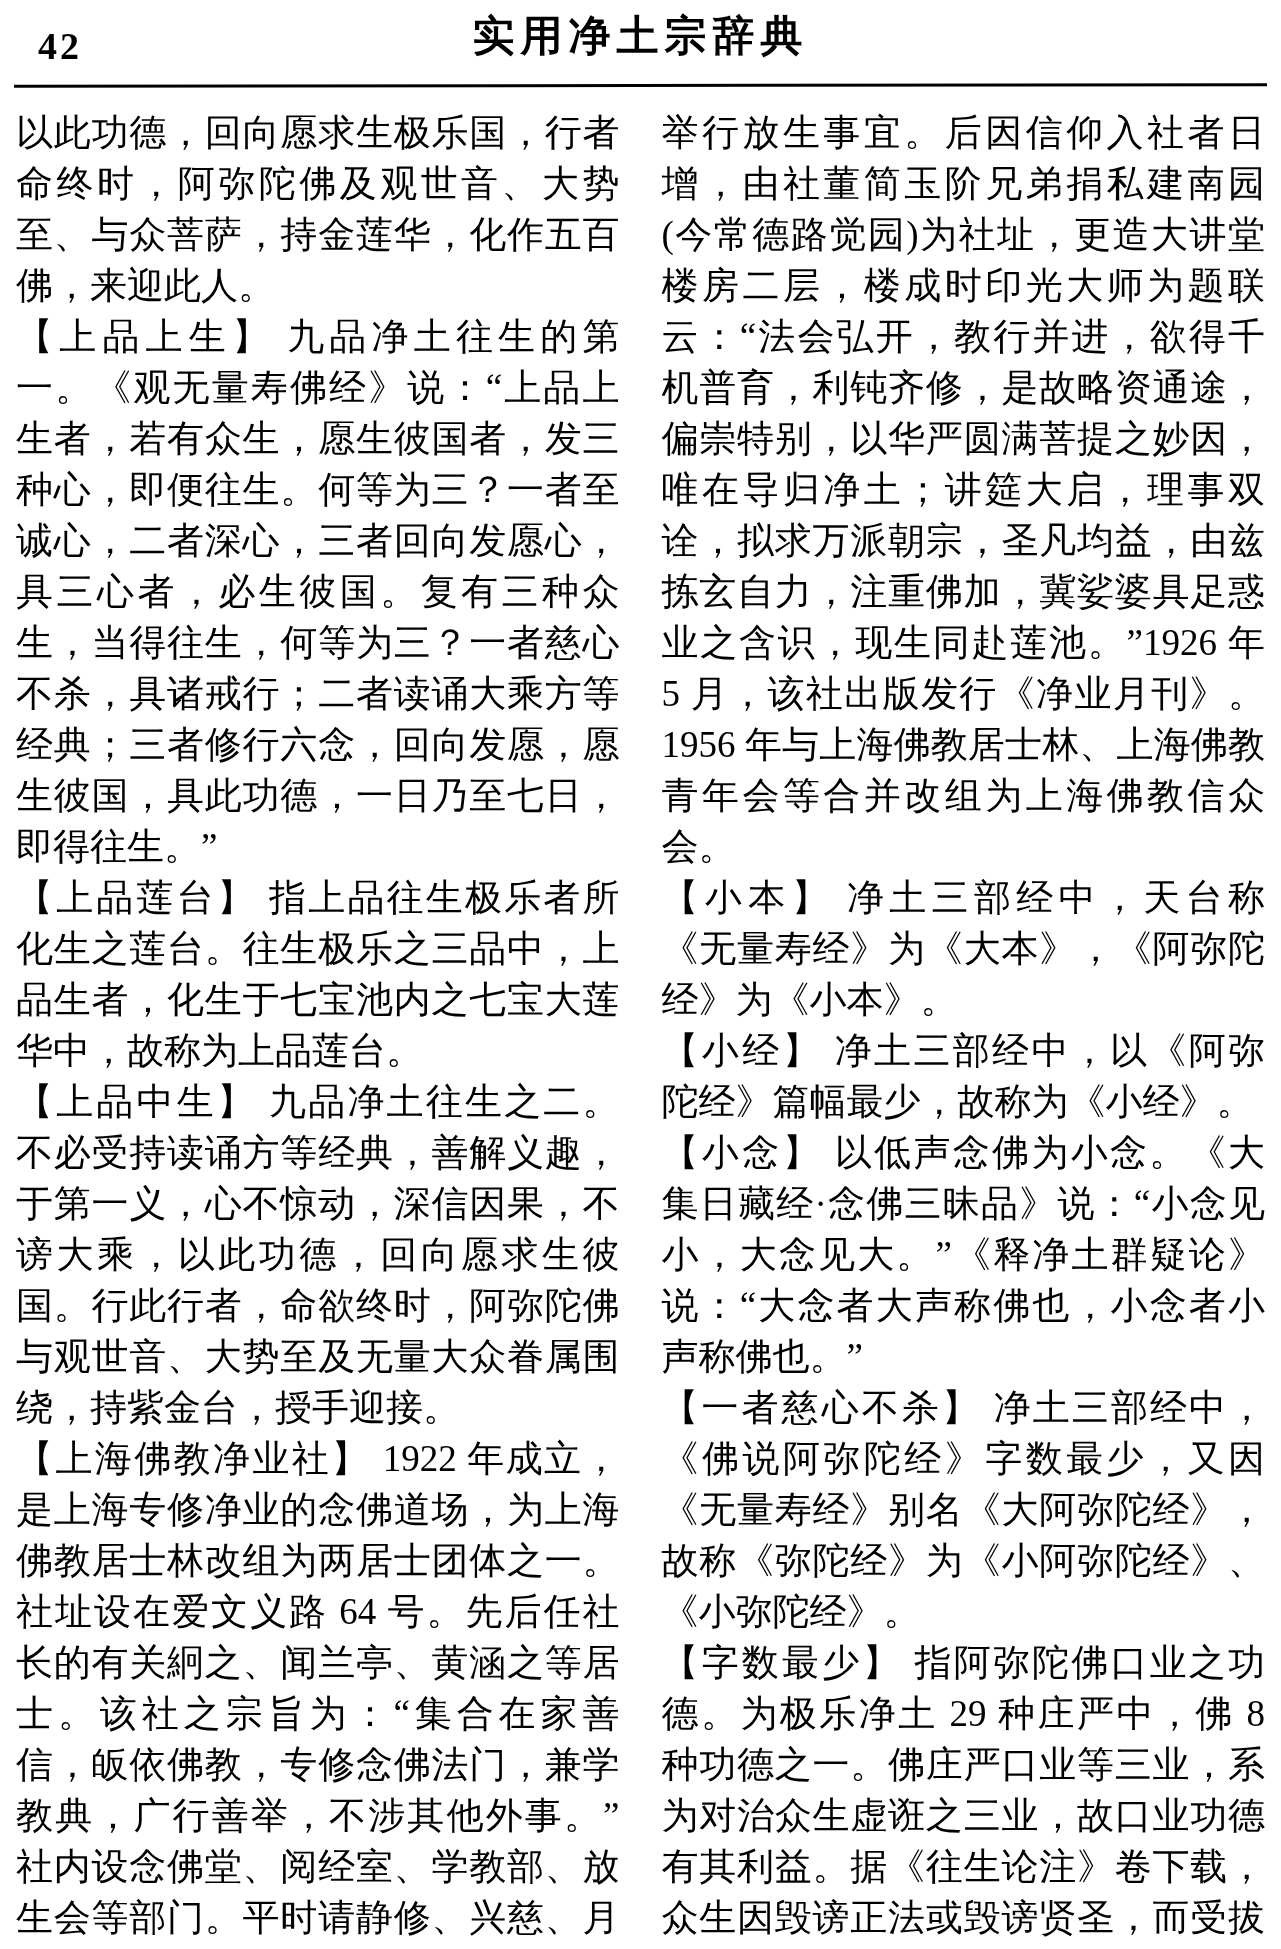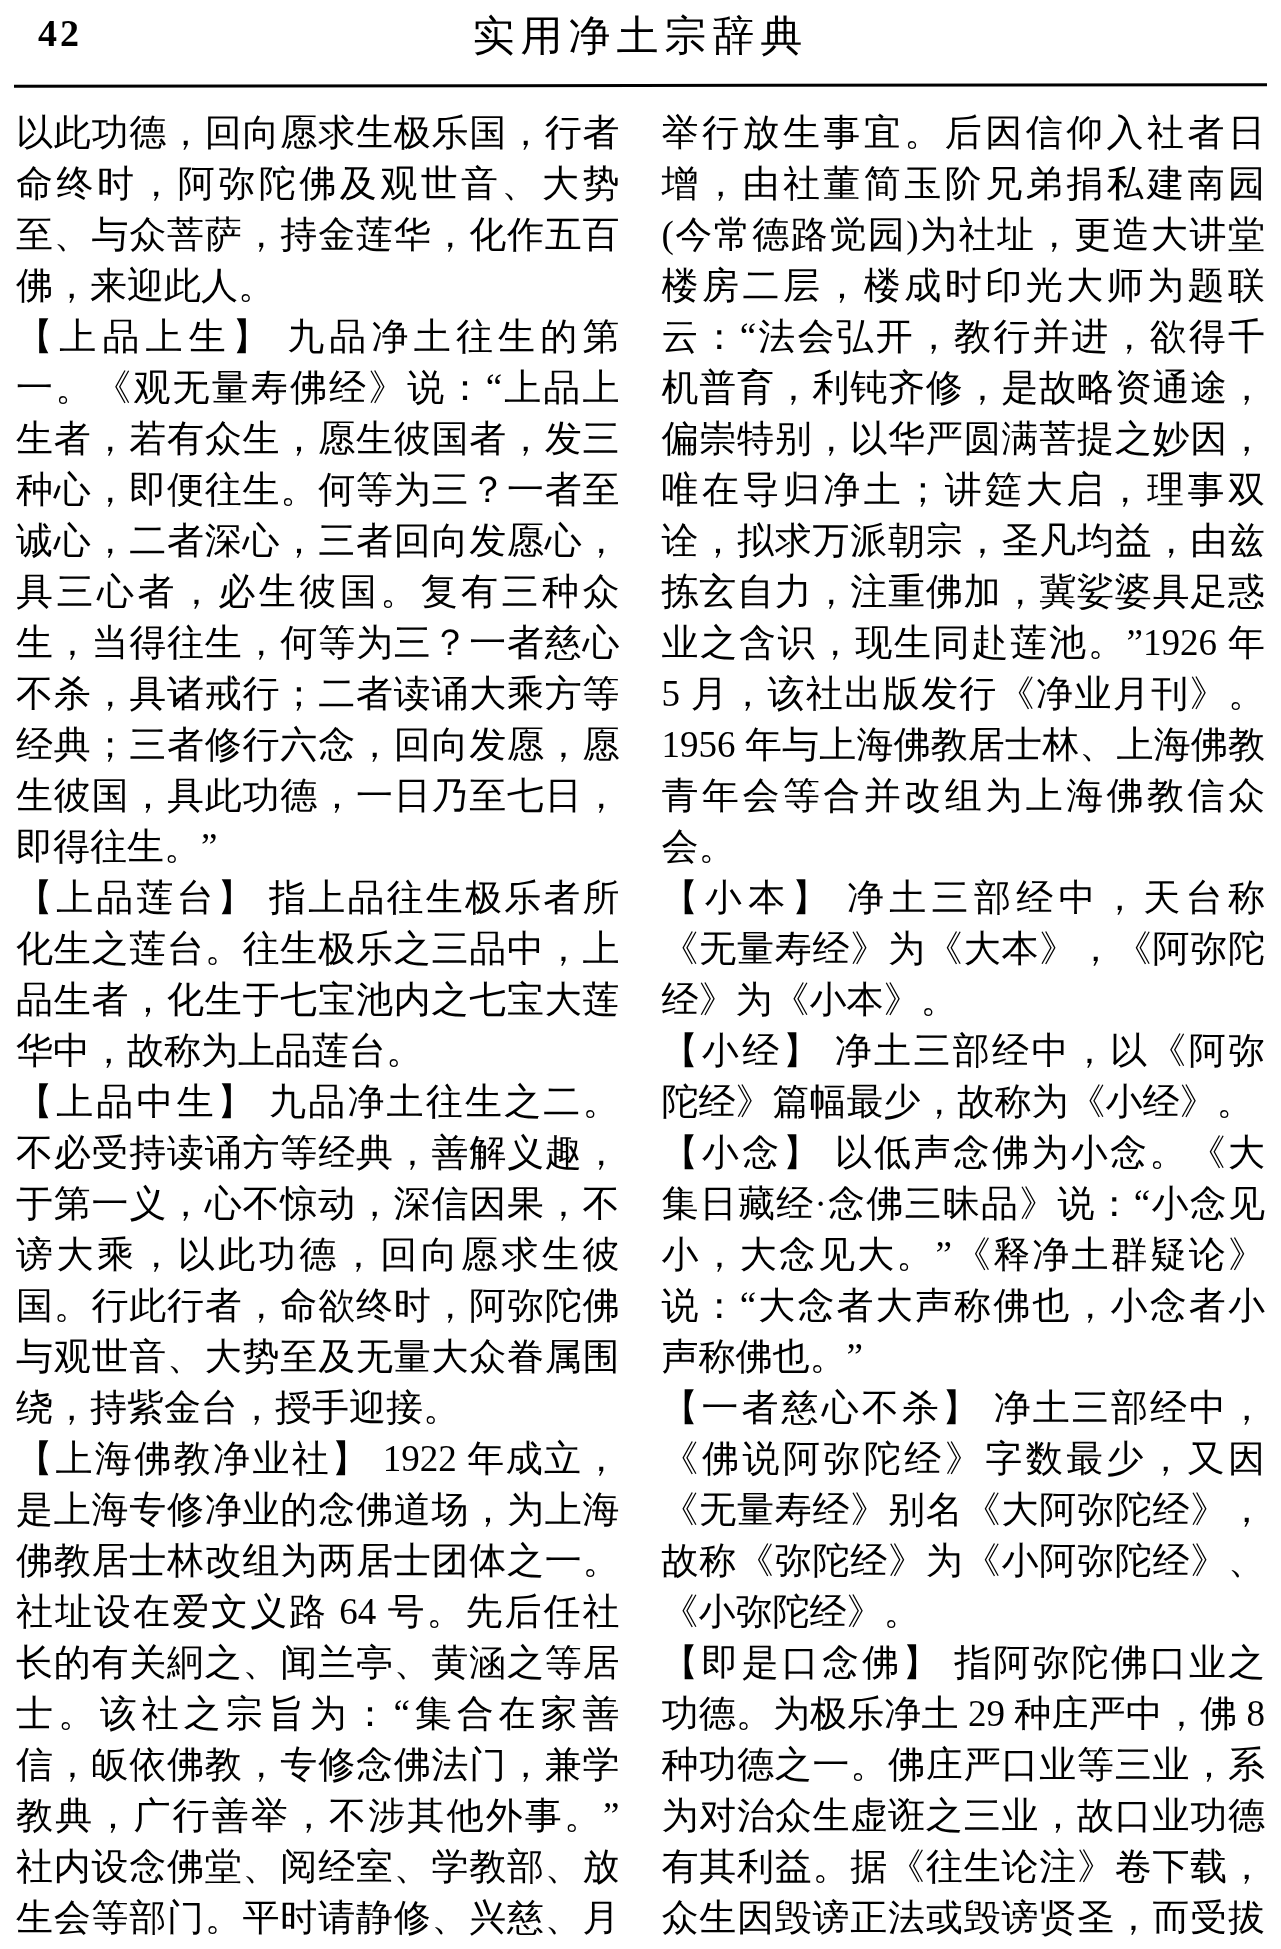--- a/index.html
+++ b/index.html
@@ -4,26 +4,26 @@
 <style>
   html,body{margin:0;padding:0;background:#ffffff;color:#000;}
   body{
     width:1281px;height:1949px;
     font-family:"Liberation Serif","DejaVu Serif",serif;
     overflow:hidden;
   }
   .page{box-sizing:border-box;width:1281px;height:1949px;padding:8px 12px 0;}
   header.pagehead{position:relative;height:62px;}
   .pagenum{
-    position:absolute;left:26px;top:3px;
+    position:absolute;left:26px;top:16px;
     font-size:38px;font-weight:bold;letter-spacing:3px;
   }
   .title{
     margin:0;text-align:center;
-    font-size:42px;font-weight:normal;letter-spacing:6px;
+    font-size:42px;font-weight:bold;letter-spacing:6px;
   }
   .rule{
     border-top:3px solid #000;
     margin:14px 2px 20px;
     transform:rotate(-0.08deg);
   }
   .columns{display:flex;gap:42px;padding:0 4px;}
   .col{flex:1 1 0;font-size:37px;line-height:51px;text-align:justify;}
   p.block{margin:0;padding:0;}
   .headword{
@@ -48,16 +48,16 @@
         <p class="block"><span class="headword">【上品莲台】</span><span class="entry-text">指上品往生极乐者所化生之莲台。往生极乐之三品中，上品生者，化生于七宝池内之七宝大莲华中，故称为上品莲台。</span></p>
         <p class="block"><span class="headword">【上品中生】</span><span class="entry-text">九品净土往生之二。不必受持读诵方等经典，善解义趣，于第一义，心不惊动，深信因果，不谤大乘，以此功德，回向愿求生彼国。行此行者，命欲终时，阿弥陀佛与观世音、大势至及无量大众眷属围绕，持紫金台，授手迎接。</span></p>
         <p class="block"><span class="headword">【上海佛教净业社】</span><span class="entry-text">1922 年成立，是上海专修净业的念佛道场，为上海佛教居士林改组为两居士团体之一。社址设在爱文义路 64 号。先后任社长的有关絅之、闻兰亭、黄涵之等居士。该社之宗旨为：“集合在家善信，皈依佛教，专修念佛法门，兼学教典，广行善举，不涉其他外事。”社内设念佛堂、阅经室、学教部、放生会等部门。平时请静修、兴慈、月禅诸法师长期宣讲大乘经典。常建佛七道场，每逢圣诞令节，</span></p>
       </section>
     <section class="col" id="col-right">
         <p class="block"><span class="entry-text">举行放生事宜。后因信仰入社者日增，由社董简玉阶兄弟捐私建南园(今常德路觉园)为社址，更造大讲堂楼房二层，楼成时印光大师为题联云：“法会弘开，教行并进，欲得千机普育，利钝齐修，是故略资通途，偏崇特别，以华严圆满菩提之妙因，唯在导归净土；讲筵大启，理事双诠，拟求万派朝宗，圣凡均益，由兹拣玄自力，注重佛加，冀娑婆具足惑业之含识，现生同赴莲池。”1926 年 5 月，该社出版发行《净业月刊》。1956 年与上海佛教居士林、上海佛教青年会等合并改组为上海佛教信众会。</span></p>
         <p class="block"><span class="headword">【小本】</span><span class="entry-text">净土三部经中，天台称《无量寿经》为《大本》，《阿弥陀经》为《小本》。</span></p>
         <p class="block"><span class="headword">【小经】</span><span class="entry-text">净土三部经中，以《阿弥陀经》篇幅最少，故称为《小经》。</span></p>
         <p class="block"><span class="headword">【小念】</span><span class="entry-text">以低声念佛为小念。《大集日藏经·念佛三昧品》说：“小念见小，大念见大。”《释净土群疑论》说：“大念者大声称佛也，小念者小声称佛也。”</span></p>
         <p class="block"><span class="headword">【一者慈心不杀】</span><span class="entry-text">净土三部经中，《佛说阿弥陀经》字数最少，又因《无量寿经》别名《大阿弥陀经》，故称《弥陀经》为《小阿弥陀经》、《小弥陀经》。</span></p>
-        <p class="block"><span class="headword">【即是口念佛】</span><span class="entry-text">指阿弥陀佛口业之功德。为极乐净土 29 种庄严中，佛 8 种功德之一。佛庄严口业等三业，系为对治众生虚诳之三业，故口业功德有其利益。据《往生论注》卷下载，众生因毁谤正法或毁谤贤圣，而受拔舌、暗哑等</span></p>
+        <p class="block"><span class="headword">【字数最少】</span><span class="entry-text">指阿弥陀佛口业之功德。为极乐净土 29 种庄严中，佛 8 种功德之一。佛庄严口业等三业，系为对治众生虚诳之三业，故口业功德有其利益。据《往生论注》卷下载，众生因毁谤正法或毁谤贤圣，而受拔舌、暗哑等</span></p>
       </section>
   </main>
 </div>
 
 </body></html>

